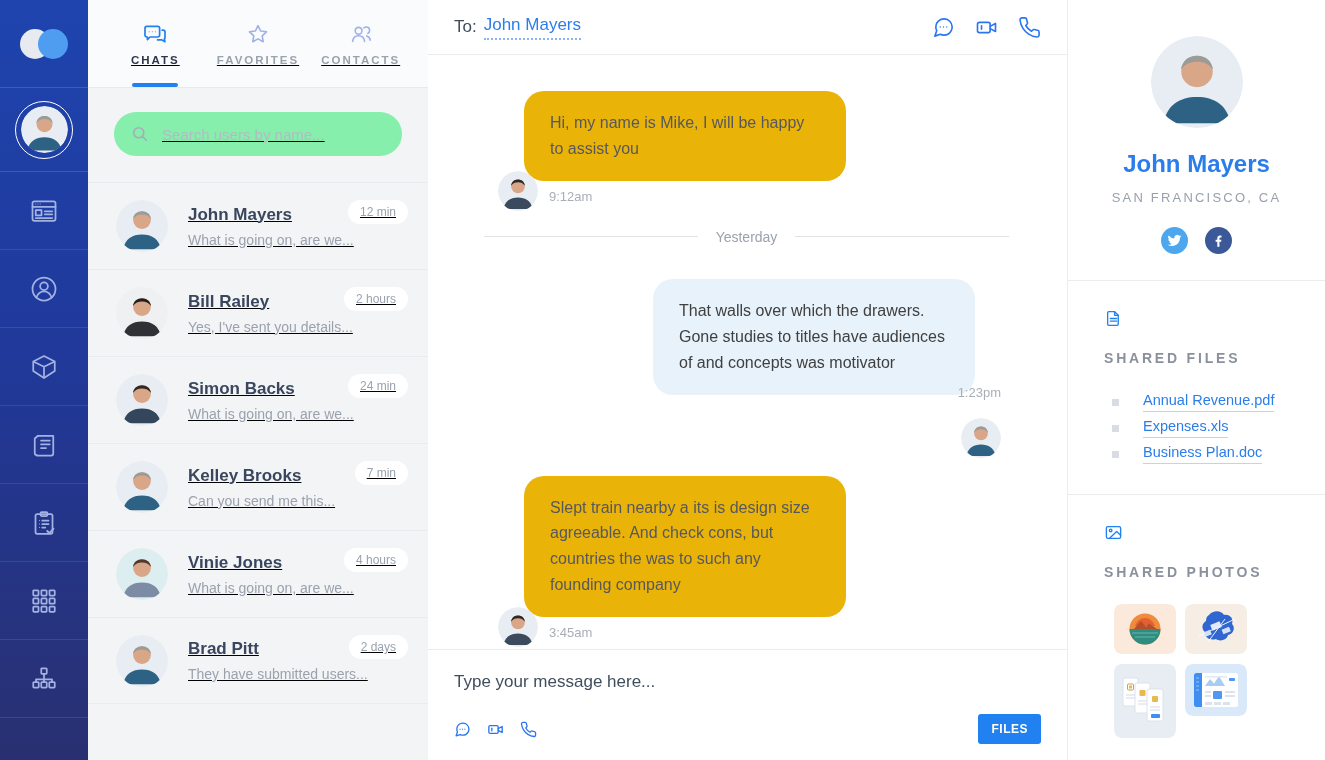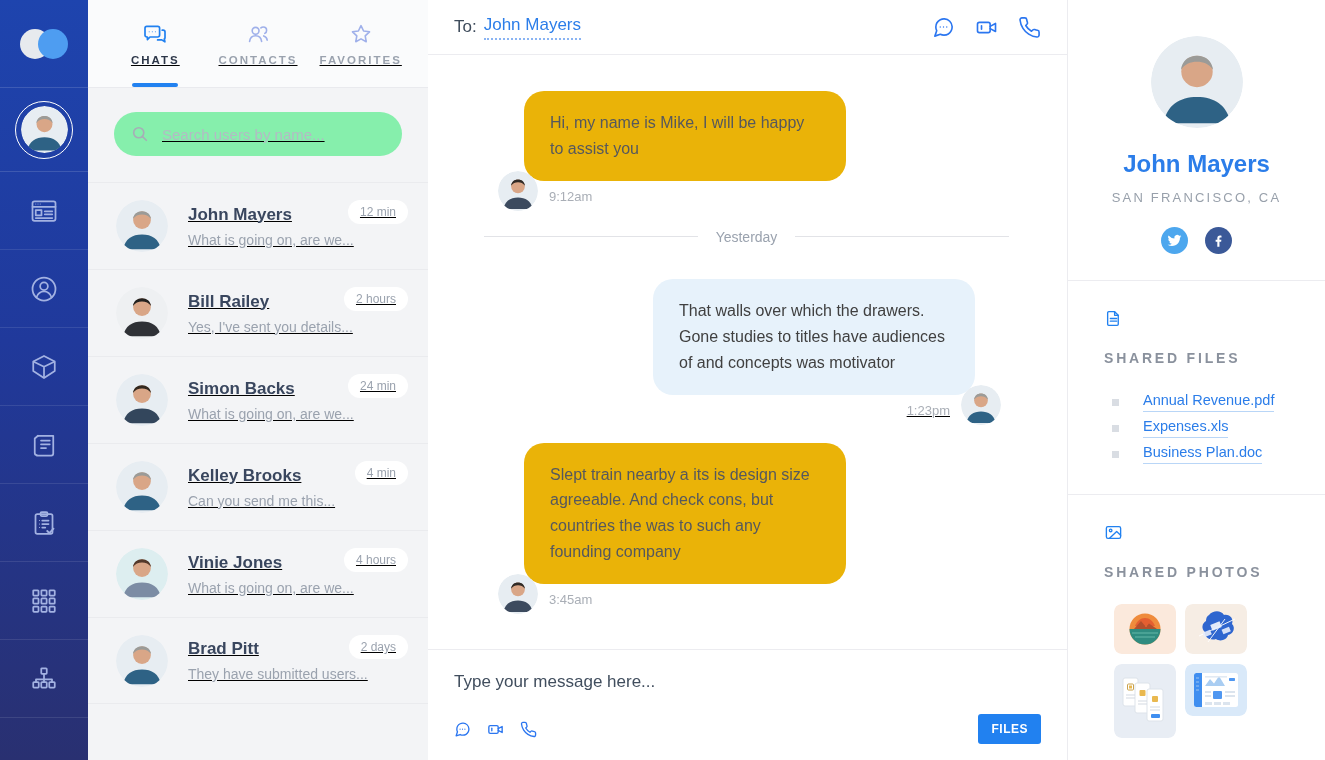--- a/index.html
+++ b/index.html
@@ -54,21 +54,21 @@
   .msg { margin-bottom:18px; }
   .bubble { display:inline-block; max-width:322px; padding:19px 26px; border-radius:20px; font-size:16px; line-height:1.62; }
   .msg.in { padding-left:24px; }
   .msg.in .bubble { background:#eab308; color:#56585d; margin-left:26px; }
   .msg-meta { display:flex; align-items:flex-end; gap:11px; margin-top:-10px; }
   .msg.in .msg-meta { padding-left:0; }
   .msg-meta .avatar { width:40px; height:40px; }
   .msg-meta .time { font-size:13px; color:#a9aeb6; margin-bottom:7px; }
   .msg.out { display:flex; flex-direction:column; align-items:flex-end; padding-right:22px; }
   .msg.out .bubble { background:#e7f2fb; color:#404040; margin-right:26px; }
-  .msg.out .msg-meta { flex-direction:row;text-decoration:underline; }
+  .msg.out .msg-meta { flex-direction:column; }
   .day-divider { display:flex; align-items:center; gap:18px; color:#9aa2ae; font-size:14px; margin:10px 14px 34px 10px; }
   .day-divider::before, .day-divider::after { content:''; flex:1; height:1px; background:#e2e3e7; }
   .composer { border-top:1px solid #ececf0; padding:22px 26px 16px; }
   .composer input { width:100%; border:0; outline:0; font:17px "Liberation Sans",sans-serif; color:#3f4c5c; }
   .composer input::placeholder { color:#414e5e; }
   .composer-row { display:flex; align-items:center; margin-top:22px; }
   .mini-icons { display:flex; gap:16px; color:#2b76f0; }
   .mini-icons svg { width:17px; height:17px; cursor:pointer; }
   .reply-btn { margin-left:auto; background:#2181f0; color:#fff; border:0; font-family:"Liberation Sans",sans-serif; font-size:12px; font-weight:700; letter-spacing:.5px; padding:8px 13px; border-radius:3px; cursor:pointer; }
 
@@ -204,34 +204,34 @@
         <svg viewBox="0 0 26 24" fill="none" stroke="currentColor" stroke-width="1.7" stroke-linejoin="round" stroke-linecap="round">
           <path d="M3 6.2A1.8 1.8 0 0 1 4.8 4.4h11a1.8 1.8 0 0 1 1.8 1.8v7a1.8 1.8 0 0 1-1.8 1.8H8l-2.6 2.6v-2.6h-.6A1.8 1.8 0 0 1 3 13.2z"></path>
           <circle cx="7.2" cy="9.7" r="0.5" fill="currentColor" stroke="none"></circle>
             <circle cx="10.3" cy="9.7" r="0.5" fill="currentColor" stroke="none"></circle>
             <circle cx="13.4" cy="9.7" r="0.5" fill="currentColor" stroke="none"></circle>
           <path d="M20.2 8.2h.9A1.9 1.9 0 0 1 23 10.1v5.5a1.9 1.9 0 0 1-.7 1.4l.6 2.8-3.1-1.9h-4.2"></path>
         </svg>
         <span class="tab-label">CHATS</span>
       </div>
       <div class="tab">
+        <svg viewBox="0 0 24 24" fill="none" stroke="currentColor" stroke-width="1.6" stroke-linejoin="round">
+          <path d="M12 3.6l2.6 5.4 5.9.8-4.3 4.1 1 5.8L12 16.9l-5.2 2.8 1-5.8-4.3-4.1 5.9-.8z"></path>
+        </svg>
+        <span class="tab-label">FAVORITES</span>
+      </div>
+      <div class="tab">
         <svg viewBox="0 0 24 24" fill="none" stroke="currentColor" stroke-width="1.6" stroke-linecap="round" stroke-linejoin="round">
           <circle cx="9.6" cy="8.8" r="3.4"></circle>
           <path d="M3.6 19.4c.5-3.6 2.9-5.6 6-5.6s5.5 2 6 5.6"></path>
           <path d="M14.9 5.9a3.4 3.4 0 0 1 2.3-.9c1.9 0 3.4 1.5 3.4 3.4 0 1.3-.7 2.4-1.8 3"></path>
           <path d="M17.7 13.9c2 .6 3.2 2.1 3.5 4.2"></path>
         </svg>
         <span class="tab-label">CONTACTS</span>
       </div>
-      <div class="tab">
-        <svg viewBox="0 0 24 24" fill="none" stroke="currentColor" stroke-width="1.6" stroke-linejoin="round">
-          <path d="M12 3.6l2.6 5.4 5.9.8-4.3 4.1 1 5.8L12 16.9l-5.2 2.8 1-5.8-4.3-4.1 5.9-.8z"></path>
-        </svg>
-        <span class="tab-label">FAVORITES</span>
-      </div>
     </div>
 
     <div class="search-row">
       <div class="searchbar">
         <svg viewBox="0 0 20 20" fill="none" stroke="currentColor" stroke-width="1.8" stroke-linecap="round">
           <circle cx="8.6" cy="8.6" r="5.6"></circle>
             <line x1="12.9" y1="12.9" x2="17" y2="17"></line>
         </svg>
         <input type="text" placeholder="Search users by name..." style="">
       </div>
@@ -277,21 +277,21 @@
       <div class="chat-item">
         <span class="avatar" style="--av-hair:#9b9b98;--av-body:#2e6285">
             <svg viewBox="0 0 48 48">
               <use href="#av-person"></use>
             </svg>
           </span>
         <div class="ci-text">
           <div class="ci-name">Kelley Brooks</div>
           <div class="ci-preview">Can you send me this...</div>
         </div>
-        <span class="ci-time">4 min</span>
+        <span class="ci-time">7 min</span>
       </div>
       <div class="chat-item">
         <span class="avatar" style="--av-hair:#53392b;--av-body:#7c8ca4;--av-bg:#ddeef0">
             <svg viewBox="0 0 48 48">
               <use href="#av-person"></use>
             </svg>
           </span>
         <div class="ci-text">
           <div class="ci-name">Vinie Jones</div>
           <div class="ci-preview">What is going on, are we...</div>

